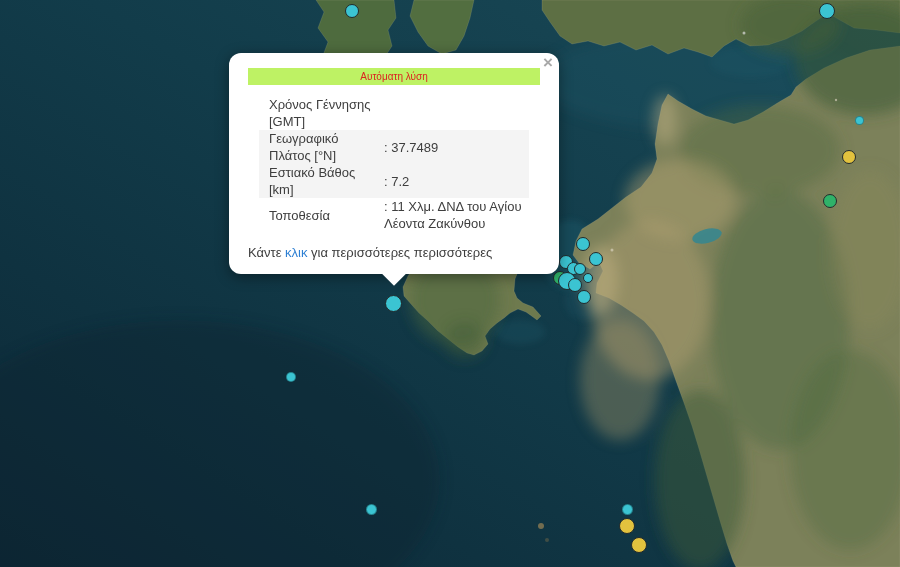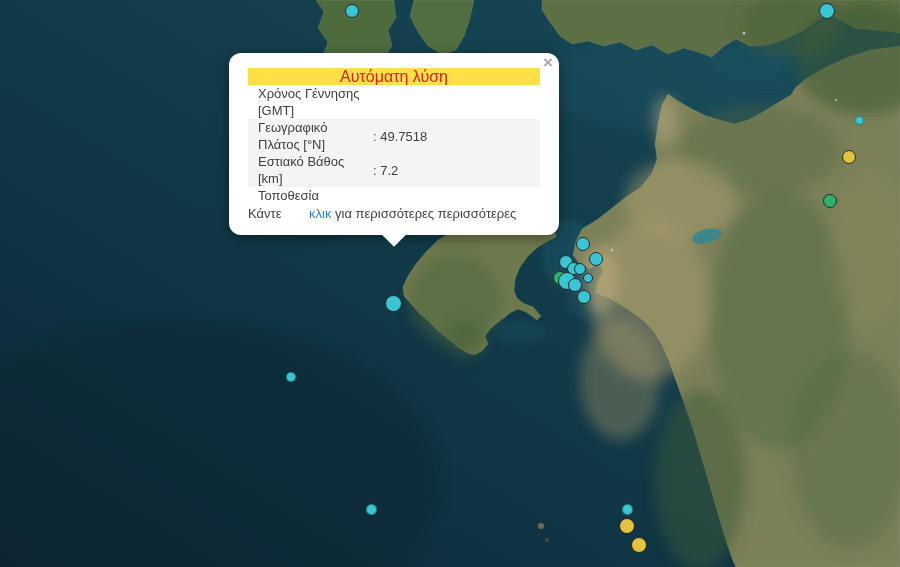--- a/index.html
+++ b/index.html
@@ -17,31 +17,31 @@
   .marker.plain{border:1px solid rgba(0,20,25,.35);}
 
   
   .popup{position:absolute;left:229px;top:53px;width:330px;z-index:2;background:#fff;
          border-radius:12px;box-shadow:0 3px 14px rgba(0,0,0,.4);
          padding:15px 19px 13px 19px;box-sizing:border-box;color:#3e3e3e;font-size:13px;line-height:17px;}
   .popup-tail{position:absolute;left:50%;bottom:-8px;width:18px;height:18px;background:#fff;
               transform:translateX(-50%) rotate(45deg);z-index:1;}
   .popup-close{position:absolute;top:1px;right:6px;font-size:17px;line-height:17px;color:#a8a8a8;
                cursor:pointer;font-weight:bold;font-family:"Liberation Sans",sans-serif;}
-  .popup-title{background:#fde047;text-align:center;color:var(--titlered,#dc2121);
-               font-size:16px;line-height:17px;padding:0;}
-  .popup-rows{margin:0;}
+  .popup-title{background:#bef264;text-align:center;color:var(--titlered,#dc2121);
+               font-size:10px;line-height:17px;padding:0;}
+  .popup-rows{margin:11px;}
   .popup-row{display:grid;grid-template-columns:120px 1fr;}
   .popup-row:nth-child(even){background:#f4f4f4;}
   .popup-row .lbl{padding:0 4px 0 10px;}
   .popup-row .val{padding:0 2px 0 5px;}
   .popup-row .lbl,.popup-row .val{display:flex;align-items:center;}
   .popup-row .lbl span,.popup-row .val span{display:block;}
   .popup-footer{padding-top:1px;}
-  .popup-footer .link{color:var(--linkblue,#2d7fd3);cursor:pointer;margin-left:24px;}
+  .popup-footer .link{color:var(--linkblue,#2d7fd3);cursor:pointer;}
 </style>
 </head>
 <body>
 
 <div id="stage">
 
   <svg id="map-svg" width="900" height="567" viewBox="0 0 900 567">
     <defs>
       <linearGradient id="seaG" x1="0" y1="1" x2="1" y2="0">
         <stop offset="0" stop-color="#0c2836"></stop>
@@ -143,36 +143,39 @@
       <div class="popup-row">
         <div class="lbl">
             <span>Χρόνος Γέννησης [GMT]</span>
           </div>
       </div>
       <div class="popup-row">
         <div class="lbl">
             <span>Γεωγραφικό Πλάτος [°N]</span>
           </div>
         <div class="val">
-            <span>: 49.7518</span>
+            <span>: 37.7489</span>
           </div>
       </div>
       <div class="popup-row">
       </div>
       <div class="popup-row">
         <div class="lbl">
             <span>Εστιακό Βάθος [km]</span>
           </div>
         <div class="val">
             <span>: 7.2</span>
           </div>
       </div>
       <div class="popup-row">
         <div class="lbl">
             <span>Τοποθεσία</span>
           </div>
+        <div class="val">
+            <span>: 11 Χλμ. ΔΝΔ του Αγίου Λέοντα Ζακύνθου</span>
+          </div>
       </div>
     </div>
 
     <div class="popup-footer"><span>Κάντε </span><span class="link">κλικ</span><span> για περισσότερες περισσότερες</span></div>
   </div>
 
 </div>
 
 </body></html>

